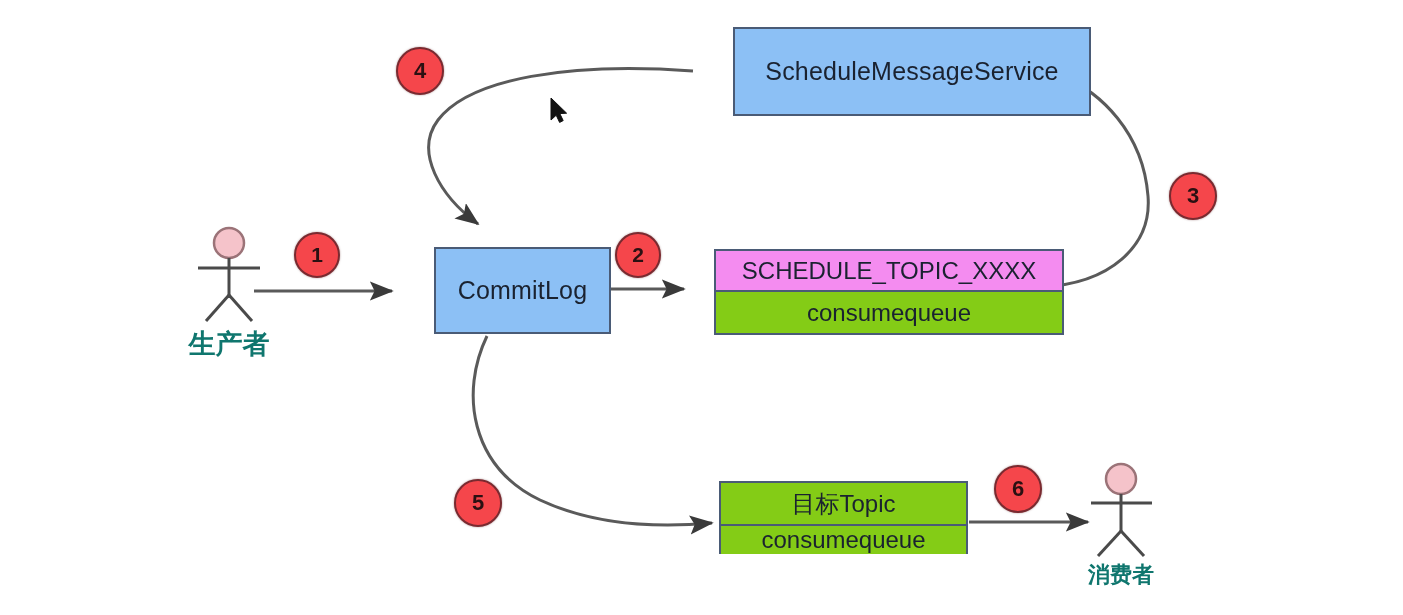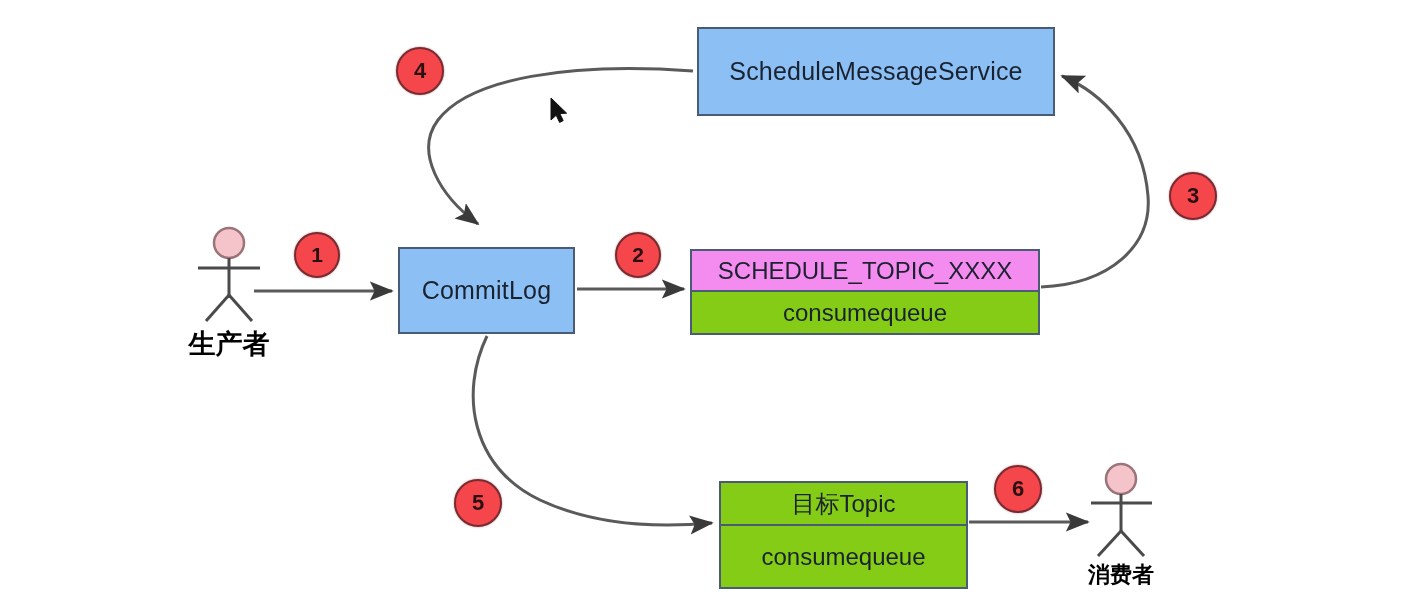--- a/index.html
+++ b/index.html
@@ -28,20 +28,21 @@
     position: absolute;
     box-sizing: border-box;
     border: 2px solid #4a5b76;
     background: #8cc0f5;
     display: flex;
     align-items: center;
     justify-content: center;
     color: #1a2230;
     letter-spacing: 0.2px;
     white-space: nowrap;
+    margin-left: 36px;
   }
   .stacked {
     position: absolute;
     box-sizing: border-box;
     border: 2px solid #4a5b76;
     display: flex;
     flex-direction: column;
   }
   .stacked .cell {
     flex: 1 1 0;
@@ -65,21 +66,21 @@
     border: 2px solid #7a2a30;
     color: #2b1012;
     display: flex;
     align-items: center;
     justify-content: center;
     font-weight: bold;
     box-shadow: 0 0 2px rgba(80,20,20,.5);
   }
   .actor-label {
     position: absolute;
-    color: #000000;
+    color: #0f766e;
     font-weight: bold;
     white-space: nowrap;
     text-align: center;
   }
   .cursor {
     position: absolute;
     pointer-events: none;
   }
 </style>
 </head>
@@ -128,30 +129,30 @@
   </svg>
 
   <div class="node-box" style="left:697px; top:27px; width:358px; height:89px; font-size:25px;">
     <span>ScheduleMessageService</span>
   </div>
 
   <div class="node-box" style="left:398px; top:247px; width:177px; height:87px; font-size:25px;">
     <span>CommitLog</span>
   </div>
 
-  <div class="stacked" style="left:690px; top:249px; width:350px; height:86px; font-size:24px;">
+  <div class="stacked" style="left:714px; top:249px; width:350px; height:86px; font-size:24px;">
     <div class="cell top pink" style="flex:0 0 39px;">
       <span>SCHEDULE_TOPIC_XXXX</span>
     </div>
     <div class="cell blue">
       <span>consumequeue</span>
     </div>
   </div>
 
-  <div class="stacked" style="left:719px; top:481px; width:249px; height:108px; font-size:24px;">
+  <div class="stacked" style="left:719px; top:481px; width:249px; height:73px; font-size:24px;">
     <div class="cell top blue" style="flex:0 0 41px;">
       <span>目标Topic</span>
     </div>
     <div class="cell blue">
       <span>consumequeue</span>
     </div>
   </div>
 
   <div class="badge" style="left:294px; top:232px; width:46px; height:46px; font-size:21px;">
     <span>1</span>

